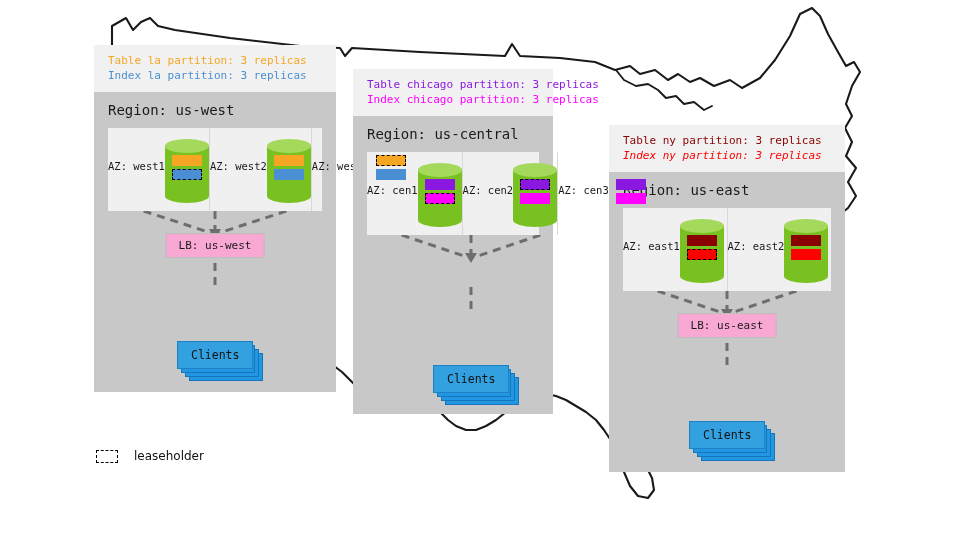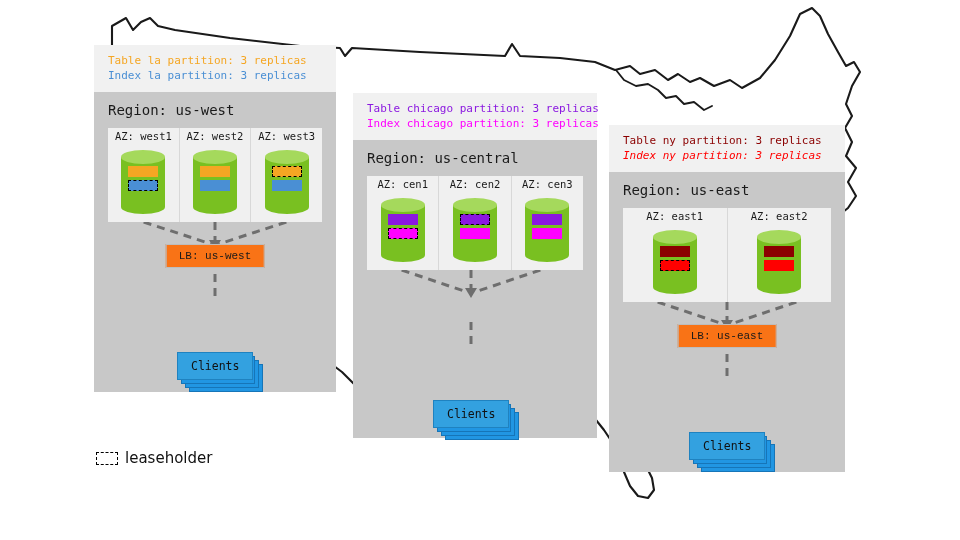--- a/index.html
+++ b/index.html
@@ -32,23 +32,22 @@
     white-space:nowrap;
   }
   .az-strip{
     background:#f0f0f0;
     display:flex;
     margin:0 14px;
     position:relative;
   }
   .az-cell{
     flex:1;
-    padding:2px 0 10px 0;
+    padding:11px 0 10px 0;
     display:flex;
-    flex-direction:column;
     align-items:center;
     border-right:1px solid #d8d8d8;
     position:relative;
     text-align:right;
   }
   .az-cell:last-child{border-right:none;}
   .az-label{
     font-size:10.5px;
     color:#1a1a1a;
     margin-bottom:8px;
@@ -79,29 +78,28 @@
     width:30px;height:11px;
     box-sizing:border-box;
   }
   .repl.lease{border:1.6px dashed #000;}
   .lb-zone{
     position:relative;
     height:74px;
   }
   .lb-box{
     position:absolute;
-    background:#f97316;
+    background:#f9a8d4;
     border:1px solid #bdbdbd;
     font-size:11px;
     color:#1a1a1a;
     padding:5px 12px;
     white-space:nowrap;
     transform:translateX(-50%);
     z-index:5;
-    font-family:Liberation Mono, monospace;
   }
   .clients-wrap{
     position:absolute;
     transform:translateX(-50%);
     z-index:5;
   }
   .clients-stack{position:relative;}
   .clients-shadow{
     position:absolute;background:#2196e3;
     border:1px solid #1675b8;
@@ -111,22 +109,22 @@
     background:#33a1e0;
     border:1px solid #1f82c0;
     color:#111;
     font-size:11.5px;
     padding:6px 13px;
     white-space:nowrap;
     z-index:4;
   }
   .legend{
     position:absolute;
-    display:flex;align-items:center;gap:7px;
-    font-size:15px;
+    display:flex;align-items:center;gap:16px;
+    font-size:12px;
     font-family:"DejaVu Sans","Liberation Sans",sans-serif;
     color:#111;
   }
   .legend-swatch{
     width:20px;height:11px;
     border:1.6px dashed #000;
     background:transparent;
   }
   .conn{position:absolute;left:0;top:0;pointer-events:none;}
 </style>
@@ -224,21 +222,21 @@
         <div class="clients-wrap" style="left: 121px; top: 56px; position: relative; transform: translateX(-50%); width: 0px;">
           <div class="clients-stack" style="width: 76px; margin-left: -38px;">
             <div class="clients-shadow" style="left: 12px; top: 12px; width: 72px; height: 26px;"></div>
             <div class="clients-shadow" style="left: 8px; top: 8px; width: 72px; height: 26px;"></div>
             <div class="clients-shadow" style="left: 4px; top: 4px; width: 72px; height: 26px;"></div>
             <div class="clients-front" style="text-align: center;">Clients</div>
           </div>
         </div>
       </div>
     </div>
-    <div class="region-panel" style="left: 353px; top: 80px; width: 244px;">
+    <div class="region-panel" style="left: 353px; top: 56px; width: 200px;">
       <div class="partition-header">
         <div class="partition-line" style="color: rgb(139, 24, 224);">Table chicago partition: 3 replicas</div>
         <div class="partition-line" style="color: rgb(255, 0, 255); text-align: center;">Index chicago partition: 3 replicas</div>
       </div>
       <div class="region-body" style="height: 298px;">
         <div class="region-title">Region: us-central</div>
         <div class="az-strip">
           <div class="az-cell">
             <div class="az-label">AZ: cen1</div>
             <div class="cylinder">

